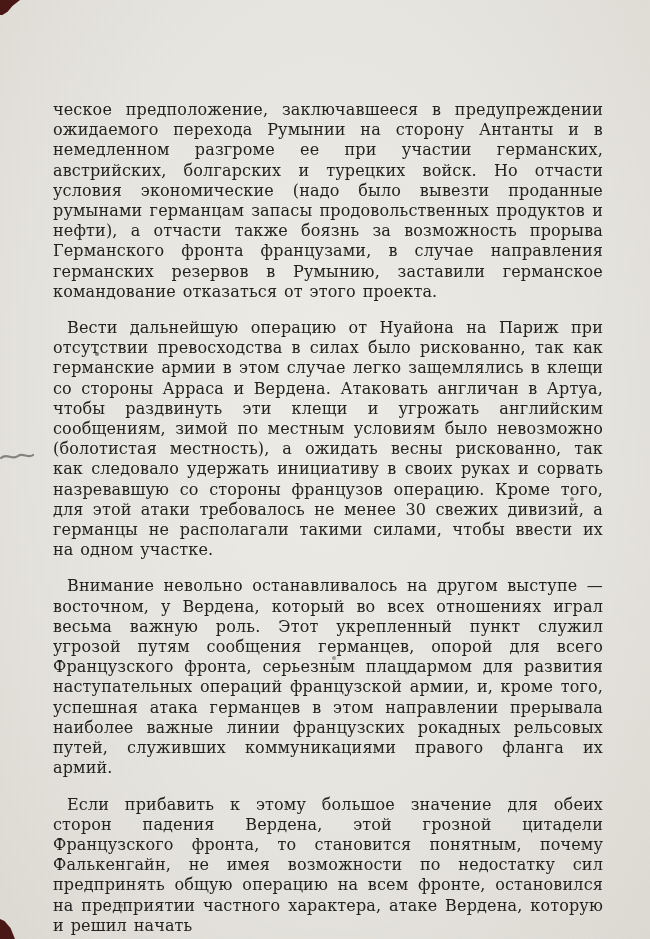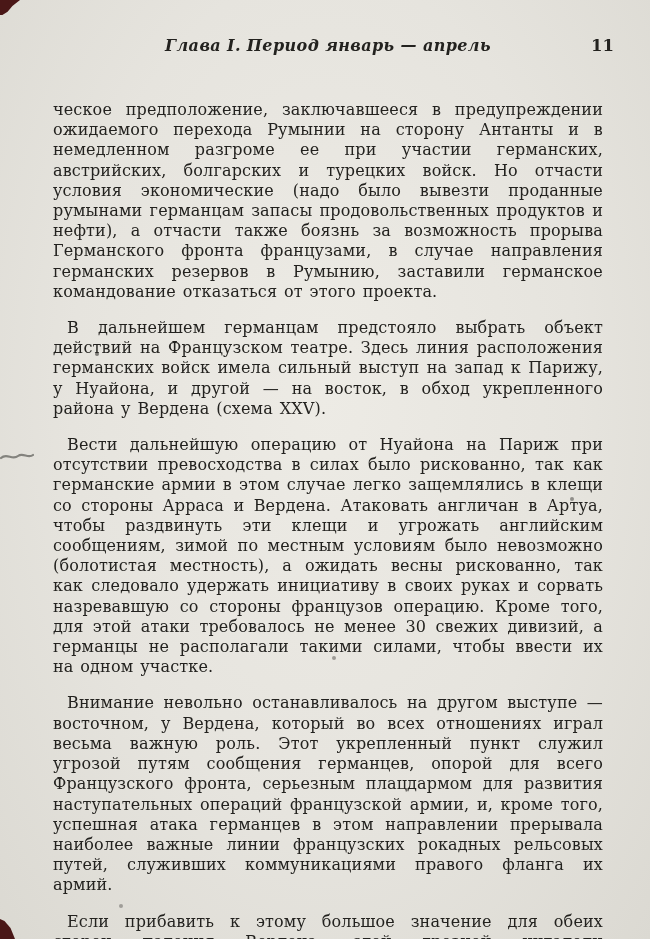--- a/index.html
+++ b/index.html
@@ -83,26 +83,21 @@
 
   <div class="artifact tl"></div>
   <div class="artifact bl"></div>
 
   <svg class="pencil" width="34" height="20" viewBox="0 0 34 20" aria-hidden="true">
     <path d="M1,11 C7,5 12,14 18,9 C23,5 28,12 33,8" fill="none" stroke="var(--pencil)" stroke-width="2.2" stroke-linecap="round" opacity="0.8"></path>
   </svg>
 
   <div class="specks"></div>
 
-  <header class="runhead">
-    <span class="chapter">Глава I. Период январь — апрель</span>
-    <span class="pagenum">11</span>
-  </header>
 
   <main class="text">
     <p class="para first">ческое предположение, заключавшееся в предупреждении ожидаемого перехода Румынии на сторону Антанты и в немедленном разгроме ее при участии германских, австрийских, болгарских и турецких войск. Но отчасти условия экономические (надо было вывезти проданные румынами германцам запасы продовольственных продуктов и нефти), а отчасти также боязнь за возможность прорыва Германского фронта французами, в случае направления германских резервов в Румынию, заставили германское командование отказаться от этого проекта.</p>
-    <p class="para">В дальнейшем германцам предстояло выбрать объект действий на Французском театре. Здесь линия расположения германских войск имела сильный выступ на запад к Парижу, у Нуайона, и другой — на восток, в обход укрепленного района у Вердена (схема XXV).</p>
     <p class="para">Вести дальнейшую операцию от Нуайона на Париж при отсутствии превосходства в силах было рискованно, так как германские армии в этом случае легко защемлялись в клещи со стороны Арраса и Вердена. Атаковать англичан в Артуа, чтобы раздвинуть эти клещи и угрожать английским сообщениям, зимой по местным условиям было невозможно (болотистая местность), а ожидать весны рискованно, так как следовало удержать инициативу в своих руках и сорвать назревавшую со стороны французов операцию. Кроме того, для этой атаки требовалось не менее 30 свежих дивизий, а германцы не располагали такими силами, чтобы ввести их на одном участке.</p>
     <p class="para">Внимание невольно останавливалось на другом выступе — восточном, у Вердена, который во всех отношениях играл весьма важную роль. Этот укрепленный пункт служил угрозой путям сообщения германцев, опорой для всего Французского фронта, серьезным плацдармом для развития наступательных операций французской армии, и, кроме того, успешная атака германцев в этом направлении прерывала наиболее важные линии французских рокадных рельсовых путей, служивших коммуникациями правого фланга их армий.</p>
     <p class="para">Если прибавить к этому большое значение для обеих сторон падения Вердена, этой грозной цитадели Французского фронта, то становится понятным, почему Фалькенгайн, не имея возможности по недостатку сил предпринять общую операцию на всем фронте, остановился на предприятии частного характера, атаке Вердена, которую и решил начать</p>
   </main>
 
 </div>
 
 </body></html>

